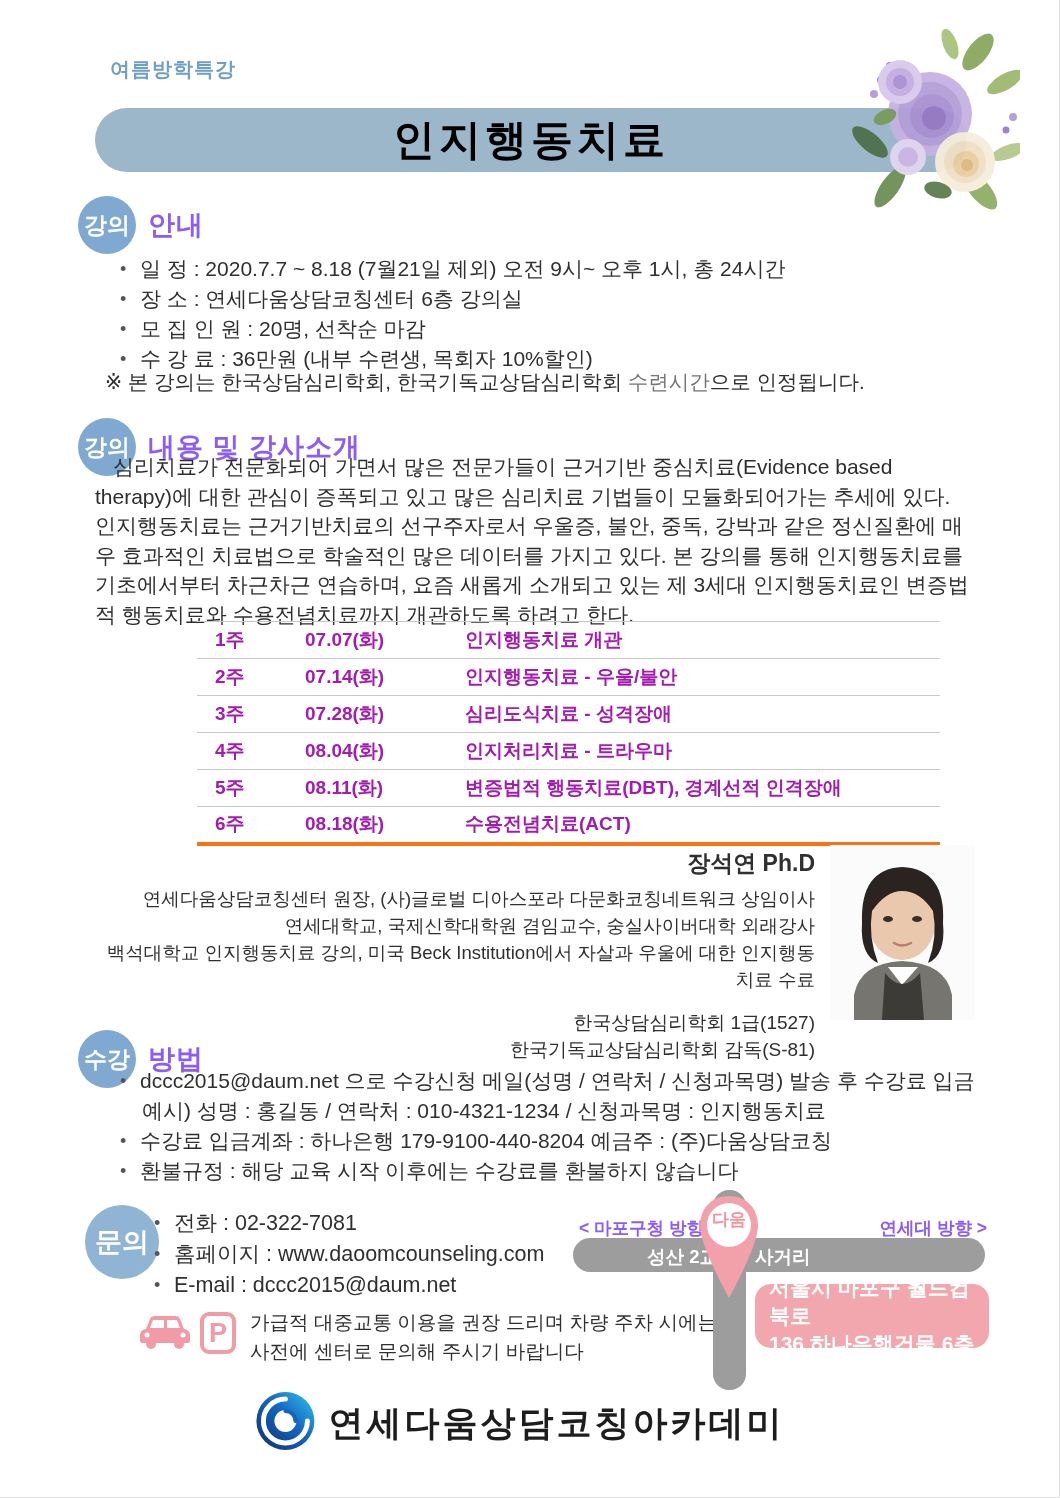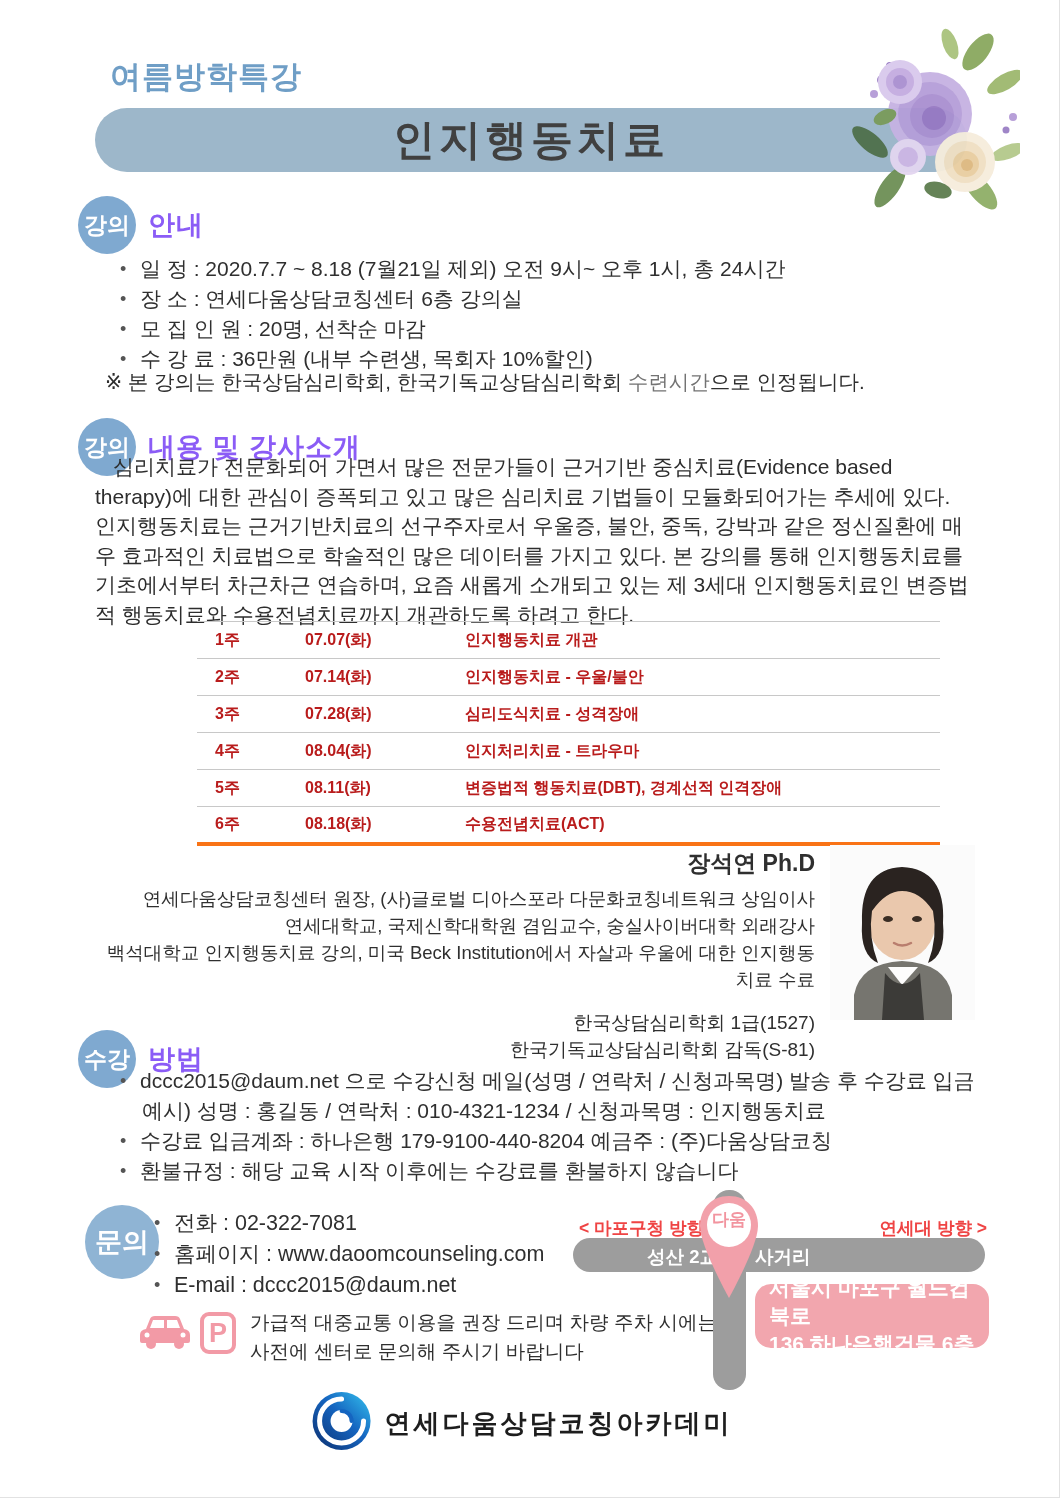--- a/index.html
+++ b/index.html
@@ -6,29 +6,29 @@
   html,body { background:#ffffff; }
   body { font-family:"Liberation Sans","DejaVu Sans",sans-serif; color:#2f2f2f; }
   .page {
     position:relative; width:1060px; height:1498px; background:#fff;
     overflow:hidden; box-shadow: inset -1px -1px 0 #e2e2e2;
   }
 
   
   .eyebrow {
     position:absolute; left:110px; top:56px;
-    font-size:31px; font-weight:bold; color:#6f9ec6; letter-spacing:1px;
+    font-size:20px; font-weight:bold; color:#6f9ec6; letter-spacing:1px;
   }
   .banner {
     position:absolute; left:95px; top:108px; width:872px; height:64px;
     background:#9db7ca; border-radius:32px;
     display:flex; align-items:center; justify-content:center;
   }
   .banner .title {
-    font-size:42px; font-weight:bold; color:#404040; letter-spacing:4px;
+    font-size:42px; font-weight:bold; color:#000000; letter-spacing:4px;
   }
   .flowers { position:absolute; right:40px; top:22px; width:190px; height:190px; }
 
   
   .badge-row { position:absolute; display:flex; align-items:center; }
   .badge {
     width:58px; height:58px; border-radius:50%; background:#7fa9d0;
     display:flex; align-items:center; justify-content:center;
     color:#fff; font-weight:bold; font-size:23px; flex:0 0 auto;
   }
@@ -52,21 +52,21 @@
   .info-note { position:absolute; left:105px; top:368px; font-size:20.5px; font-weight:500; }
   .info-note .red { color:#737373; }
 
   
   .paragraph {
     position:absolute; left:95px; top:452px; width:875px;
     font-size:21px; font-weight:500; line-height:29.5px; text-indent:18px; color:#2d2d2d;
   }
   .schedule {
     position:absolute; left:197px; top:621px; width:743px;
-    border-collapse:collapse; font-size:16px; font-weight:600; color:#b91c1c;
+    border-collapse:collapse; font-size:19px; font-weight:600; color:#a21caf;
   }
   .schedule td { border-top:1px solid #c8c8c8; height:37px; vertical-align:middle; }
   .schedule tr:last-child td { border-bottom:4px solid #f97316; }
   .schedule .c-week { width:90px; padding-left:18px; }
   .schedule .c-date { width:178px; padding-left:18px; }
   .schedule .c-topic { padding-left:0; }
 
   
   .instructor {
     position:absolute; right:245px; top:848px; width:720px; text-align:right;
@@ -89,21 +89,21 @@
   .p-icon {
     width:36px; height:42px; border:4px solid #f29aa6; border-radius:9px;
     color:#f29aa6; font-weight:bold; font-size:27px; display:flex; align-items:center; justify-content:center;
   }
   .parking .note { margin-left:14px; font-size:19.5px; font-weight:500; line-height:29px; }
 
   
   .map { position:absolute; left:565px; top:1190px; width:430px; height:210px; }
   .road-v { position:absolute; left:148px; top:0; width:33px; height:200px; background:#9d9d9d; border-radius:16px; }
   .road-h { position:absolute; left:8px; top:48px; width:412px; height:34px; background:#9d9d9d; border-radius:17px; }
-  .dir { position:absolute; font-size:17.5px; font-weight:bold; color:#ef4444; top:26px; }
+  .dir { position:absolute; font-size:17.5px; font-weight:bold; color:#8b5cf6; top:26px; }
   .dir.left { left:14px; }
   .dir.right { right:8px; }
   .road-label { position:absolute; top:54px; font-size:18.5px; font-weight:bold; color:#ffffff; }
   .road-label.l1 { left:82px; }
   .road-label.l2 { left:190px; }
   .pin { position:absolute; left:132px; top:4px; width:64px; height:108px; }
   .pin-label {
     position:absolute; left:132px; top:18px; width:64px; text-align:center;
     font-size:17px; font-weight:bold; color:#f2949f;
   }
@@ -112,21 +112,21 @@
     background:#f2a6ae; border-radius:16px; color:#fff; font-weight:bold;
     font-size:21px; line-height:28px; display:flex; flex-direction:column;
     justify-content:center; padding-left:14px;
   }
 
   
   .footer-logo {
     position:absolute; left:50%; top:1390px; transform:translateX(-52%);
     display:flex; align-items:center; gap:12px;
   }
-  .footer-logo .logo-text { font-size:26px; font-weight:600; color:#1d1d1d; letter-spacing:3px; }
+  .footer-logo .logo-text { font-size:35px; font-weight:600; color:#1d1d1d; letter-spacing:3px; }
 </style>
 </head>
 <body>
 
 <div class="page">
 
   <div class="eyebrow">여름방학특강</div>
   <div class="banner">
     <div class="title">인지행동치료</div>
   </div>

